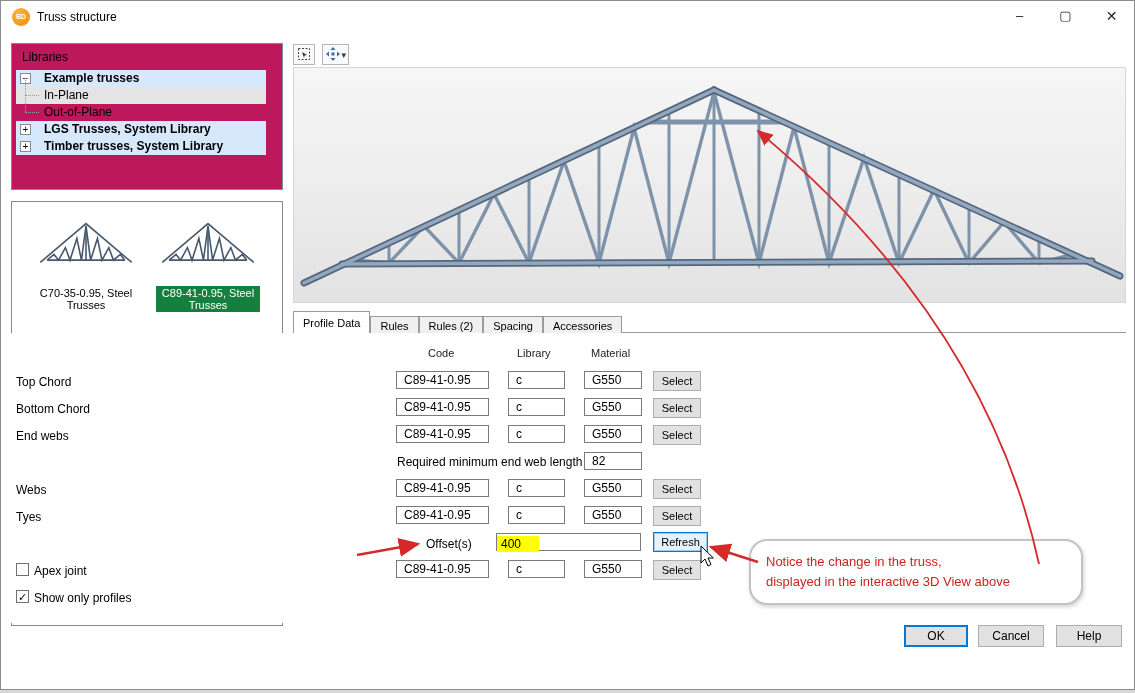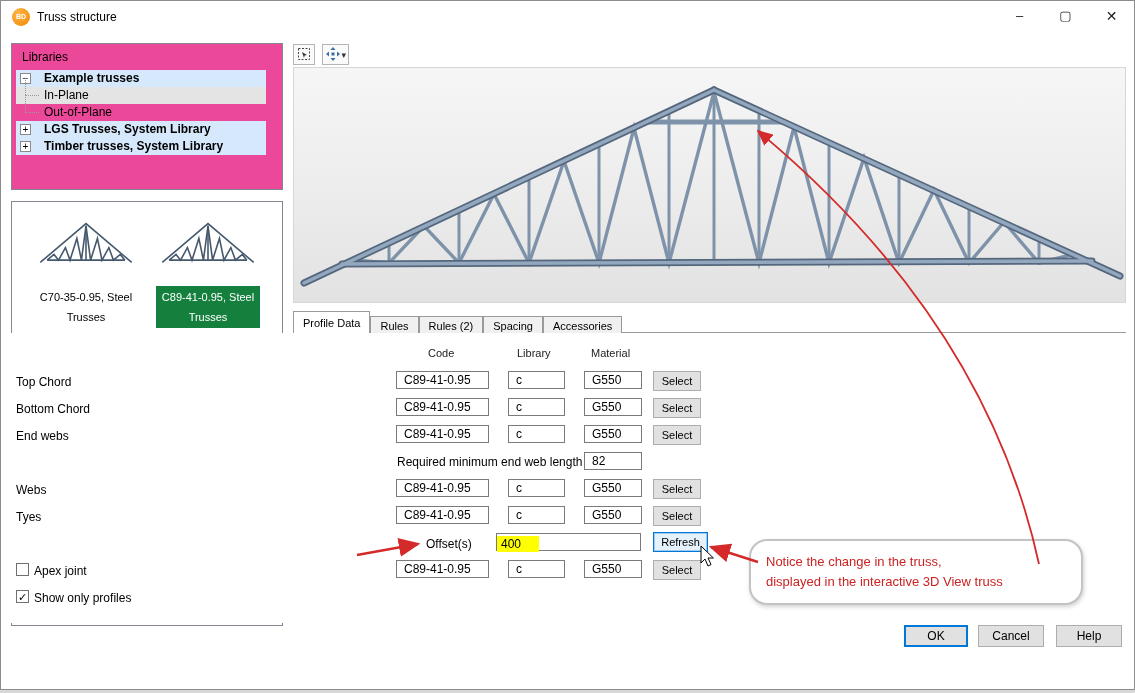--- a/index.html
+++ b/index.html
@@ -13,38 +13,38 @@
   .titlebar { position: absolute; left: 0; top: 0; width: 100%; height: 32px; background: #fff; }
   .app-icon {
     position: absolute; left: 11px; top: 7px; width: 18px; height: 18px; border-radius: 50%;
     background: radial-gradient(circle at 35% 30%, #ffb347, #f08a00);
     color: #fff; font-size: 7px; font-weight: bold; text-align: center; line-height: 18px;
   }
   .title-text { position: absolute; left: 36px; top: 9px; font-size: 12px; }
   .winbtn { position: absolute; top: 0; width: 45px; height: 30px; text-align: center; line-height: 30px; font-size: 13px; color: #222; }
   .winbtn.min { right: 92px; } .winbtn.max { right: 46px; } .winbtn.close { right: 0; font-size: 14px; }
   
-  .lib-box { position: absolute; left: 10px; top: 42px; width: 272px; height: 147px; border: 1px solid #828790; background: #ec4899; }
+  .lib-box { position: absolute; left: 10px; top: 42px; width: 272px; height: 147px; border: 1px solid #828790; background: #be185d; }
   .lib-label { position: absolute; left: 10px; top: 6px; font-size: 12px; }
   .tree { position: absolute; left: 4px; top: 26px; right: 16px; }
   .tree-row { position: relative; height: 17px; font-size: 12px; line-height: 17px; padding-left: 28px; margin-bottom: 0; }
   .tree-row.cat { background: #d6e9fc; font-weight: bold; }
   .tree-row.sel-gray { background: #e4e4e4; }
   .expander {
     position: absolute; left: 4px; top: 3px; width: 11px; height: 11px; border: 1px solid #8a8a8a; background: #fff;
     font-size: 10px; line-height: 9px; text-align: center; font-weight: normal;
   }
   .tree-stub { position: absolute; left: 9px; top: 8px; width: 14px; border-top: 1px dotted #9a9a9a; }
   .tree-vline { position: absolute; left: 9px; top: -9px; height: 17px; border-left: 1px dotted #9a9a9a; }
   
   .cat-box { position: absolute; left: 10px; top: 200px; width: 272px; height: 425px; border: 1px solid #828790; background: #fff; }
   .cat-item { position: absolute; top: 6px; width: 120px; text-align: center; }
   .cat-item.i1 { left: 14px; } .cat-item.i2 { left: 136px; }
   .thumb { width: 96px; height: 62px; margin: 4px auto 8px auto; }
-  .cat-caption { font-size: 11px; line-height: 20px; display: inline-block; padding: 1px 3px; max-width: 104px; }
+  .cat-caption { font-size: 11px; line-height: 12px; display: inline-block; padding: 1px 3px; max-width: 104px; }
   .cat-caption.selected { background: #15803d; color: #fff; }
   
   .toolbar { position: absolute; left: 292px; top: 43px; height: 22px; }
   .tbtn { display: inline-block; vertical-align: top; height: 21px; border: 1px solid #b5b5b5; background: #fafafa; padding: 1px 2px; margin-right: 3px; }
   .tbtn .chev { font-size: 9px; color: #333; vertical-align: 4px; }
   .viewport { position: absolute; left: 292px; top: 66px; width: 833px; height: 236px;
     background: linear-gradient(180deg, #f6f6f6 0%, #ececec 55%, #e2e2e2 100%); border: 1px solid #d6d6d6; }
   
   .tabstrip { position: absolute; left: 292px; top: 310px; width: 833px; height: 22px; }
   .tabline { position: absolute; left: 0; top: 21px; width: 833px; border-top: 1px solid #9a9a9a; }
@@ -277,21 +277,21 @@
 
     <div class="frow" style="top:254px">
       <span class="chk"><span>✓</span></span>
       <span class="chk-label">Show only profiles</span>
     </div>
   </div>
 
   <div class="callout">
     <div class="callout-text">
       <div>Notice the change in the truss,</div>
-      <div>displayed in the interactive 3D View truss</div>
+      <div>displayed in the interactive 3D View above</div>
     </div>
   </div>
 
   <button class="fbtn ok">OK</button>
   <button class="fbtn cancel">Cancel</button>
   <button class="fbtn help">Help</button>
 
   <svg class="overlay" viewBox="0 0 1135 693">
     <defs>
       <marker id="ah" markerWidth="10" markerHeight="8" refX="8" refY="4" orient="auto">

